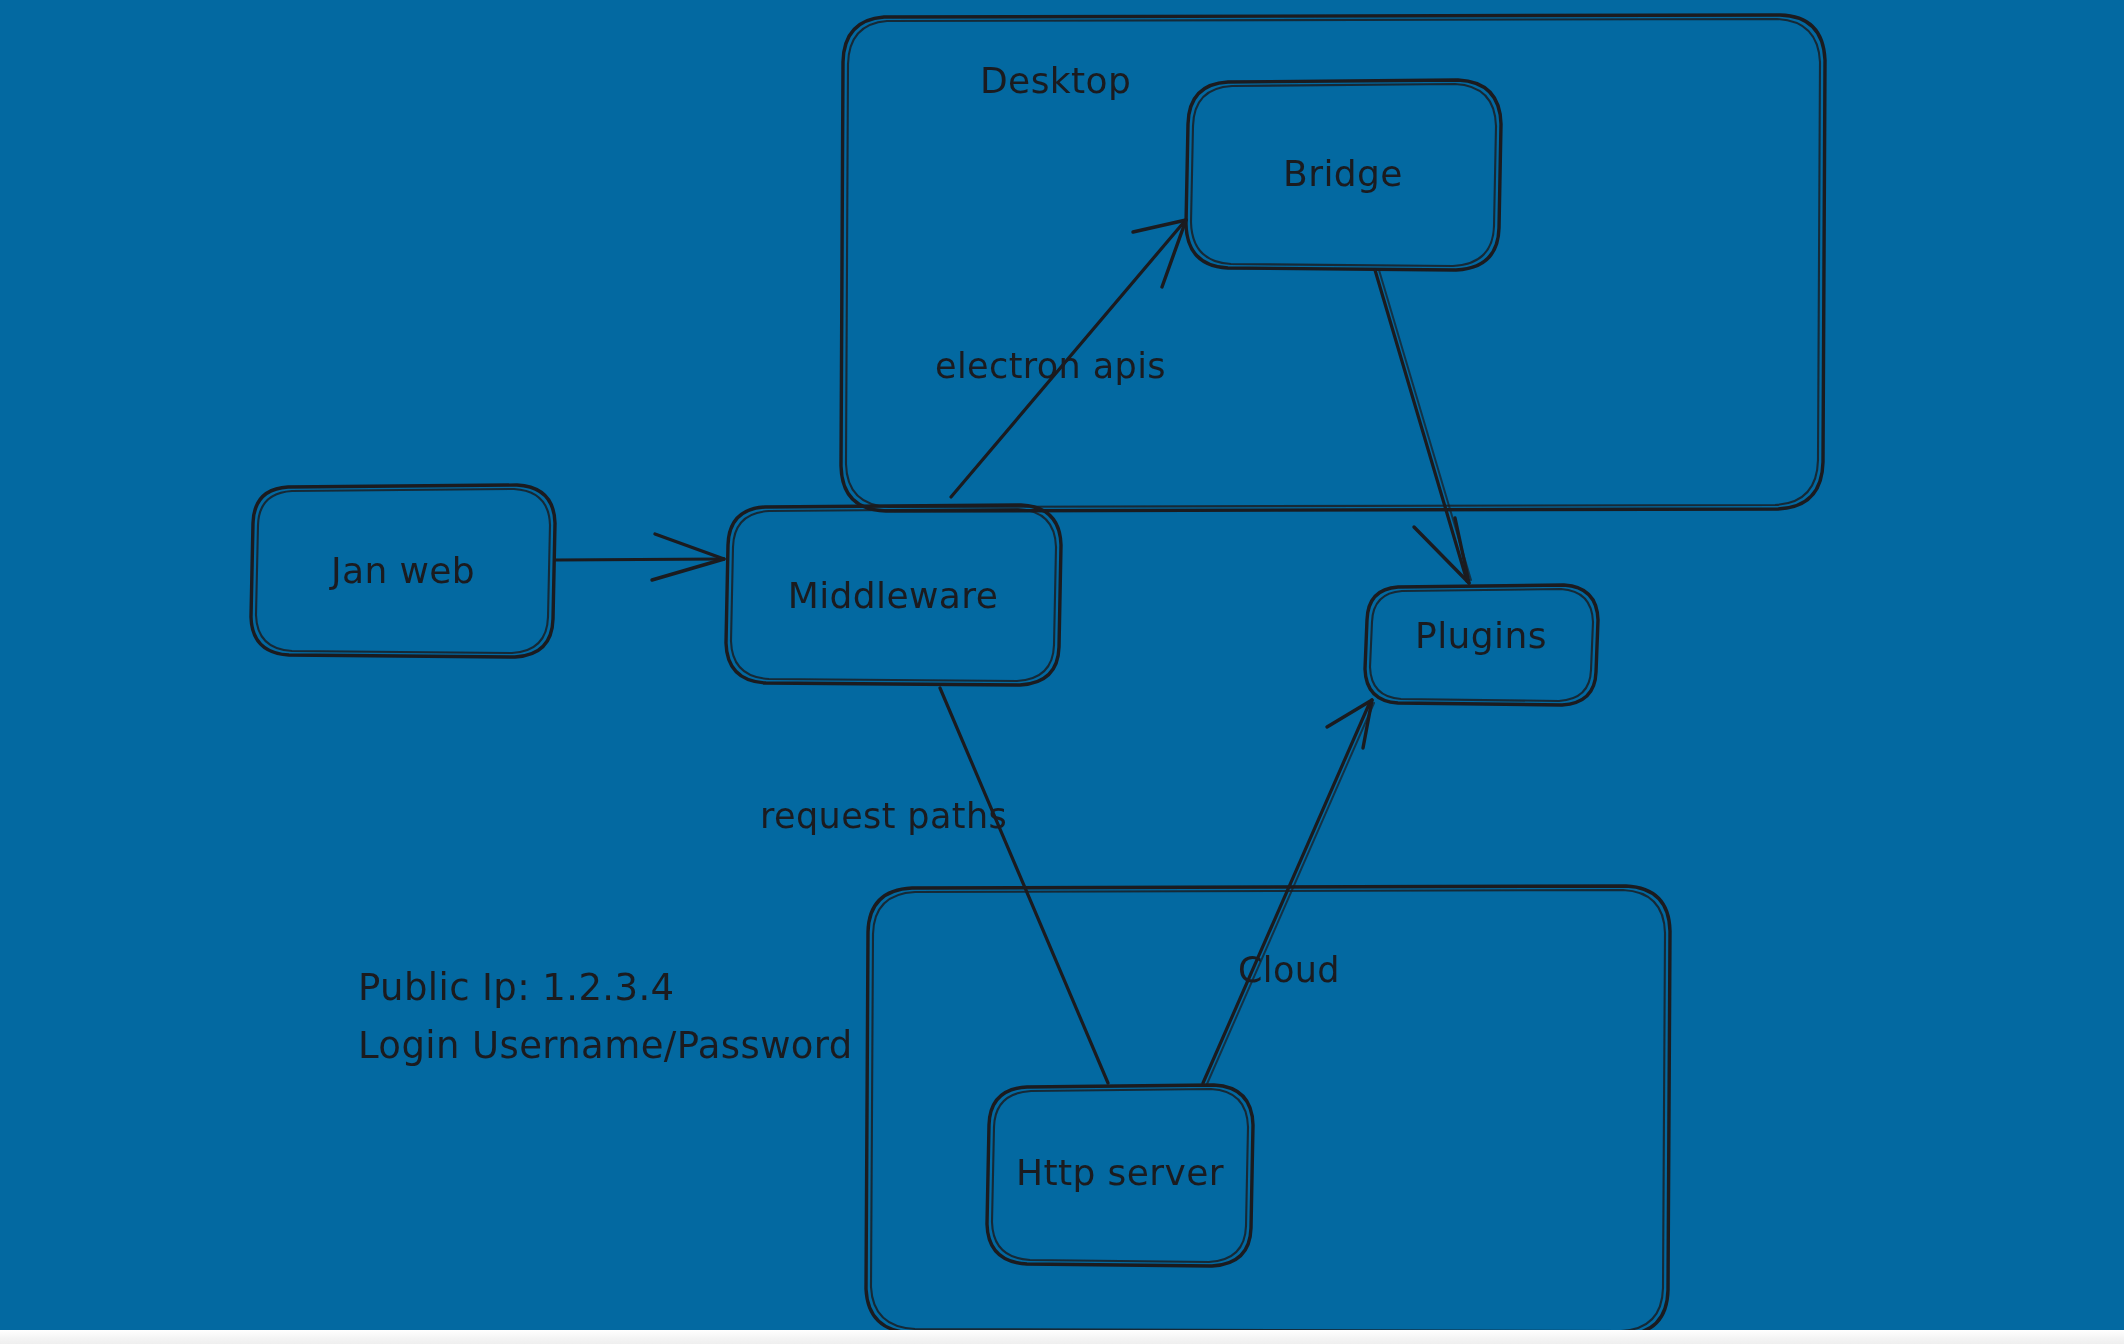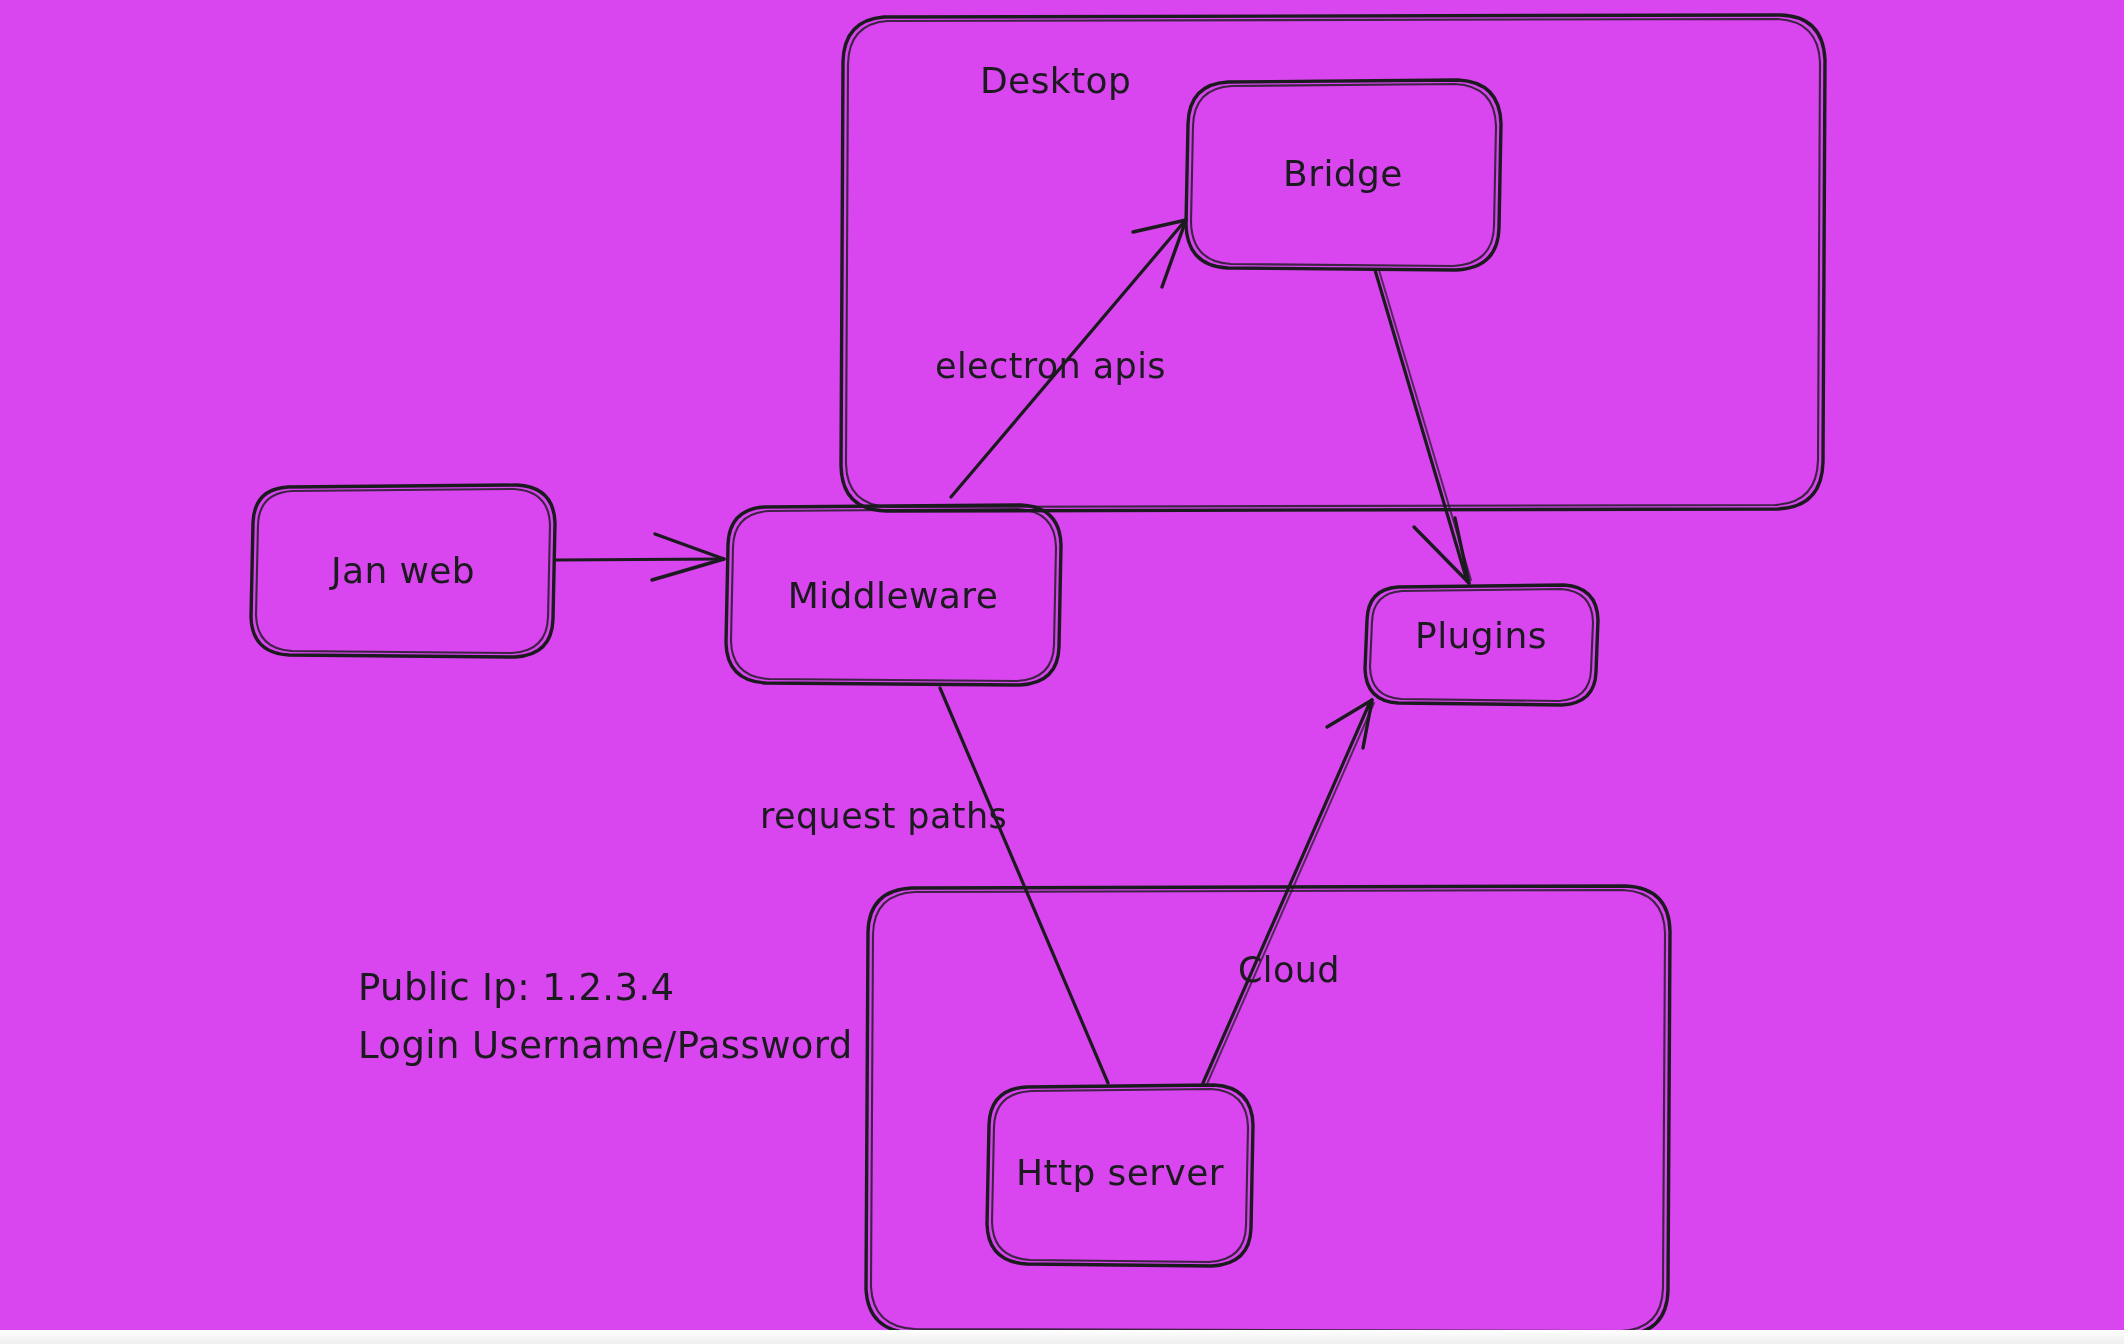--- a/index.html
+++ b/index.html
@@ -11,21 +11,21 @@
   body {
     width: 2124px;
     height: 1344px;
     overflow: hidden;
     font-family: "DejaVu Sans", sans-serif;
   }
   #canvas-root {
     position: relative;
     width: 2124px;
     height: 1344px;
-    background: #d946ef;
+    background: #0369a1;
   }
   #diagram-svg {
     position: absolute;
     inset: 0;
     width: 2124px;
     height: 1344px;
     display: block;
   }
   .bottom-strip {
     position: absolute;

